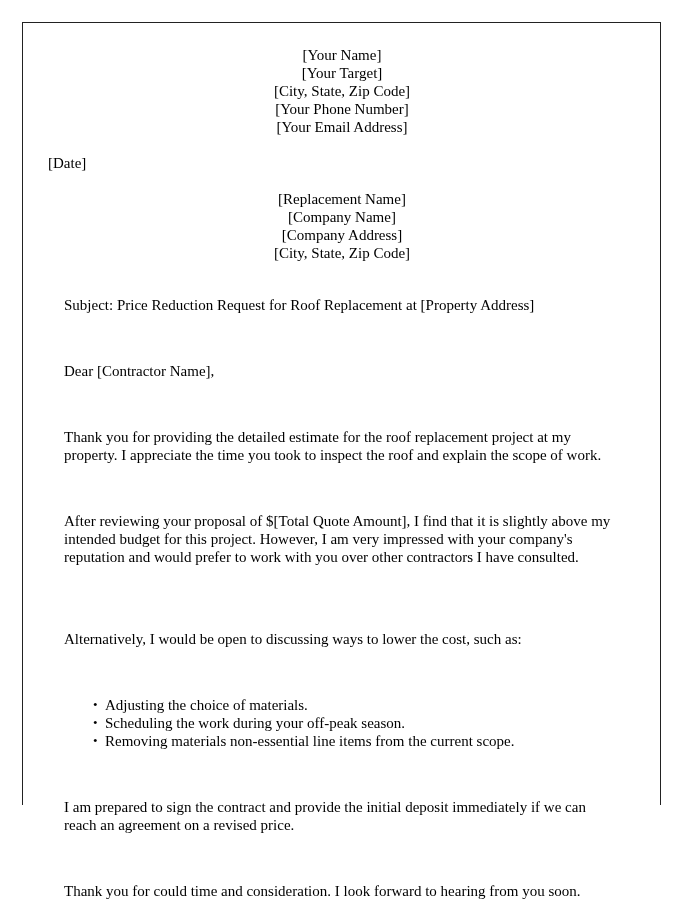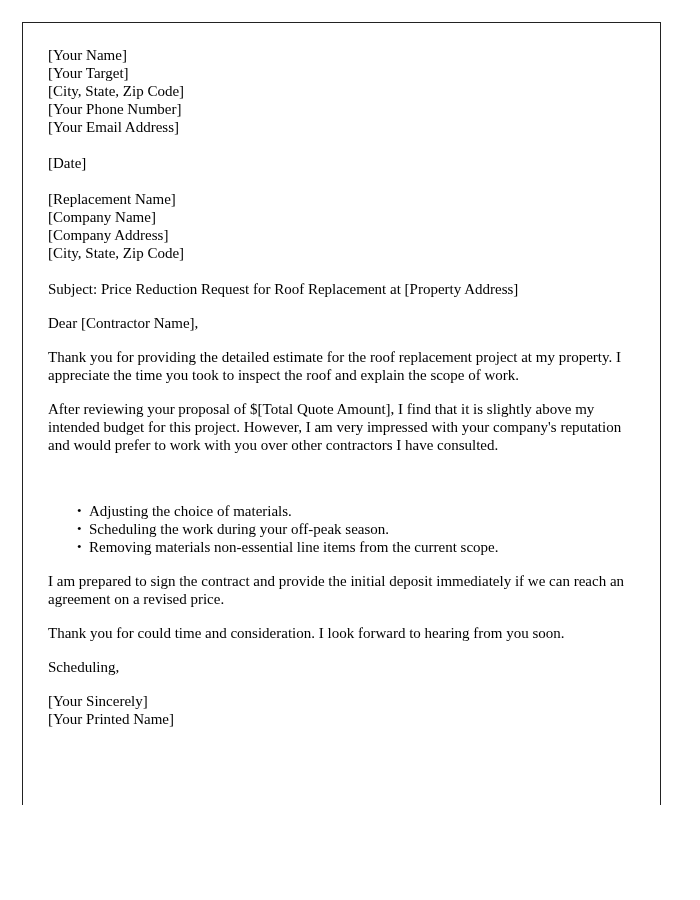--- a/index.html
+++ b/index.html
@@ -34,41 +34,42 @@
     position: absolute;
     left: 25px;   
     top: 23px;    
     width: 588px; 
     font-size: 15px;
     line-height: 18px;
   }
 
   .address-block {
     margin: 0;
+    text-align: center;
   }
   .address-line {
     margin: 0;
     white-space: pre;
   }
 
   .block-gap {
     height: 18px;
   }
 
   .para {
-    margin: 0;
+    margin: 16px;
     text-align: left;
   }
 
   .para-gap {
     height: 16px;
   }
 
   .bullet-list {
-    margin: 0;
+    margin: 16px;
     padding: 0;
     list-style: none;
     font-family: Liberation Serif, serif;
   }
   .bullet-item {
     margin: 0;
     padding-left: 41px;   
     position: relative;
     line-height: 18px;
   }
@@ -122,20 +123,21 @@
 
     <div class="para-gap"></div>
 
     <div class="para">After reviewing your proposal of $[Total Quote Amount], I find that it is slightly above my intended budget for this project. However, I am very impressed with your company's reputation and would prefer to work with you over other contractors I have consulted.</div>
 
     <div class="para-gap"></div>
 
 
     <div class="para-gap"></div>
 
+    <div class="para">Alternatively, I would be open to discussing ways to lower the cost, such as:</div>
 
     <div class="para-gap"></div>
 
     <ul class="bullet-list">
       <li class="bullet-item">Adjusting the choice of materials.</li>
       <li class="bullet-item">Scheduling the work during your off-peak season.</li>
       <li class="bullet-item">Removing materials non-essential line items from the current scope.</li>
     </ul>
 
     <div class="para-gap"></div>

